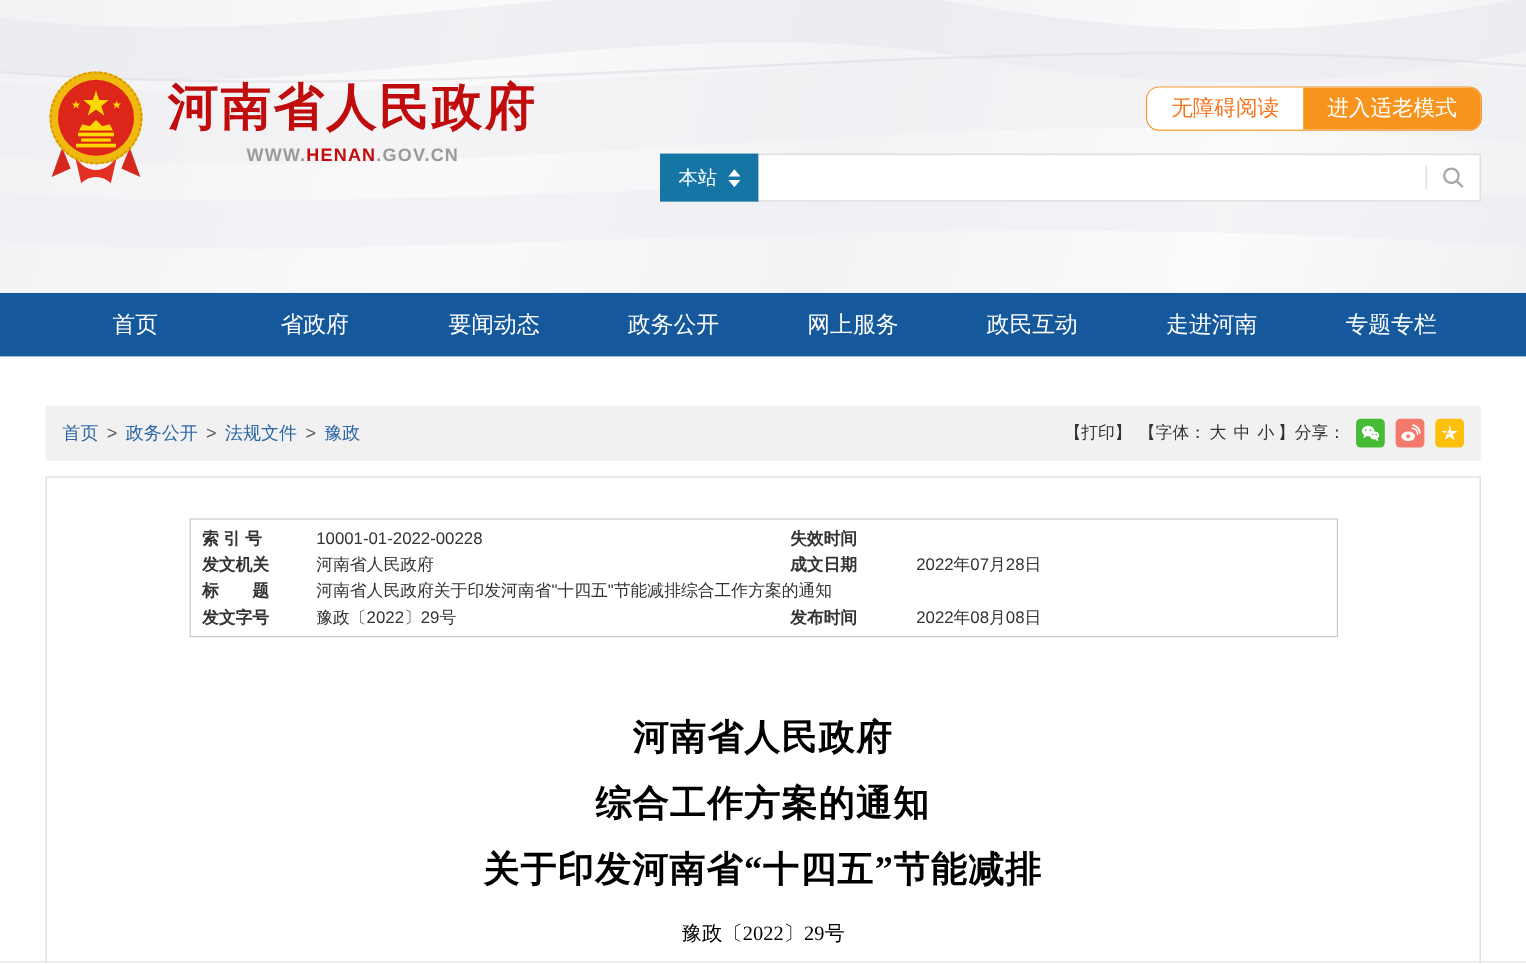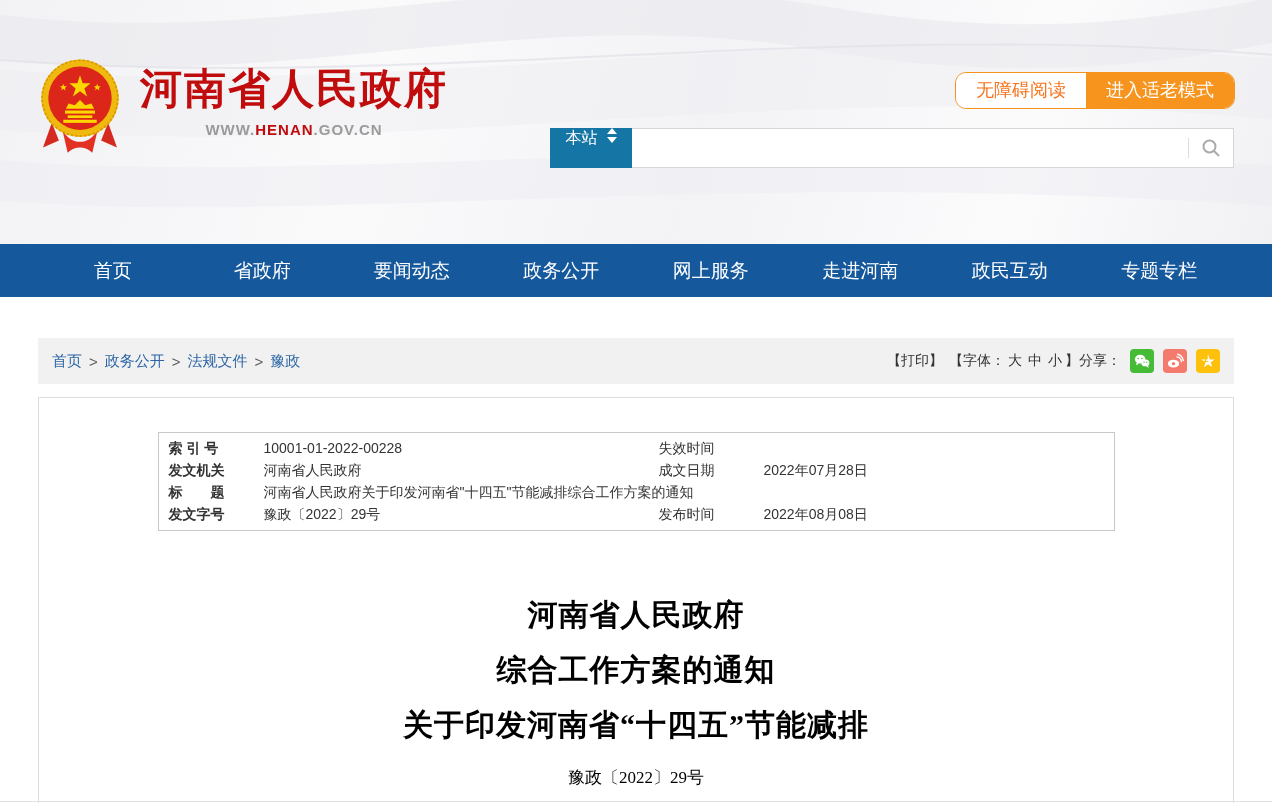--- a/index.html
+++ b/index.html
@@ -22,21 +22,21 @@
   .mode-buttons { position:absolute; top:72px; right:37px; display:flex; height:37px;
     border:1px solid #f7941e; border-radius:11px; overflow:hidden; }
   .btn-accessibility { background:#fff; color:#f5741c; font-size:18px; line-height:35px;
     padding:0 20px; border:none; cursor:pointer; font-family:inherit; }
   .btn-elder { background:#f7941e; color:#fff; font-size:18px; line-height:35px;
     padding:0 20px; border:none; cursor:pointer; font-family:inherit; }
 
   .search-bar { position:absolute; left:550px; top:128px; width:684px; height:40px;
     background:#fff; border:1px solid #d6d6d6; display:flex; align-items:center; }
   .search-scope { width:82px; height:40px; margin:-1px 0 -1px -1px; background:#1575a5;
-    color:#fff; font-size:16px; display:flex; justify-content:center;
+    color:#fff; font-size:16px; display:flex; align-items:center; justify-content:center;
     gap:9px; cursor:pointer; flex:none; }
   .sort-arrows { display:flex; flex-direction:column; gap:3px; }
   .tri-up { width:0; height:0; border-left:5px solid transparent; border-right:5px solid transparent;
     border-bottom:6px solid #fff; }
   .tri-down { width:0; height:0; border-left:5px solid transparent; border-right:5px solid transparent;
     border-top:6px solid #fff; }
   .search-input { flex:1; height:100%; border:none; outline:none; font-size:15px; padding:0 12px;
     font-family:inherit; background:transparent; }
   .search-sep { width:1px; height:20px; background:#ddd; flex:none; }
   .search-btn { width:44px; height:100%; display:flex; align-items:center; justify-content:center;
@@ -66,21 +66,21 @@
   .share-qzone { background:#fdc00d; position:relative; color:#fff; font-size:17px; line-height:1; }
   .qzone-z { position:absolute; left:8px; top:6px; font-size:9px; font-weight:bold; color:#fdc00d; }
 
   
   .content-box { width:1196px; margin:13px auto 0; height:480px;
     background:#fff; border:1px solid #ddd; }
   .meta-box { width:957px; margin:34px auto 0; border:1px solid #c9c9c9; padding:4px 0 5px; }
   .meta-row { position:relative; height:22px; line-height:22px; font-size:14px; color:#333; }
   .m-label   { position:absolute; left:10px;  font-weight:bold; white-space:pre; }
   .m-value   { position:absolute; left:105px; white-space:nowrap; }
-  .m-label-r { position:absolute; left:500px; font-weight:normal; }
+  .m-label-r { position:absolute; left:500px; font-weight:bold; }
   .m-value-r { position:absolute; left:605px; white-space:nowrap; }
 
   .doc-title { margin-top:56px; text-align:center; color:#000;
     font-family:"Liberation Serif","DejaVu Serif",serif; font-weight:bold;
     font-size:30px; line-height:55px; letter-spacing:1px; }
   .doc-number { margin-top:14px; text-align:center; color:#000;
     font-family:"Liberation Serif","DejaVu Serif",serif; font-size:17px; }
 
   .bottom-rule { position:absolute; left:0; top:801px; width:1272px; height:1px; background:#e2e2e2; }
 </style>
@@ -141,22 +141,22 @@
   </div>
 </header>
 
 <nav class="main-nav">
   <div class="nav-inner">
     <div class="nav-item">首页</div>
     <div class="nav-item">省政府</div>
     <div class="nav-item">要闻动态</div>
     <div class="nav-item">政务公开</div>
     <div class="nav-item">网上服务</div>
+    <div class="nav-item">政民互动</div>
     <div class="nav-item">走进河南</div>
-    <div class="nav-item">政民互动</div>
     <div class="nav-item">专题专栏</div>
   </div>
 </nav>
 
 <div class="crumb-row">
   <div class="breadcrumb">
     <span class="crumb-link">首页</span>
     <span class="crumb-sep">&gt;</span>
     <span class="crumb-link">政务公开</span>
     <span class="crumb-sep">&gt;</span>

